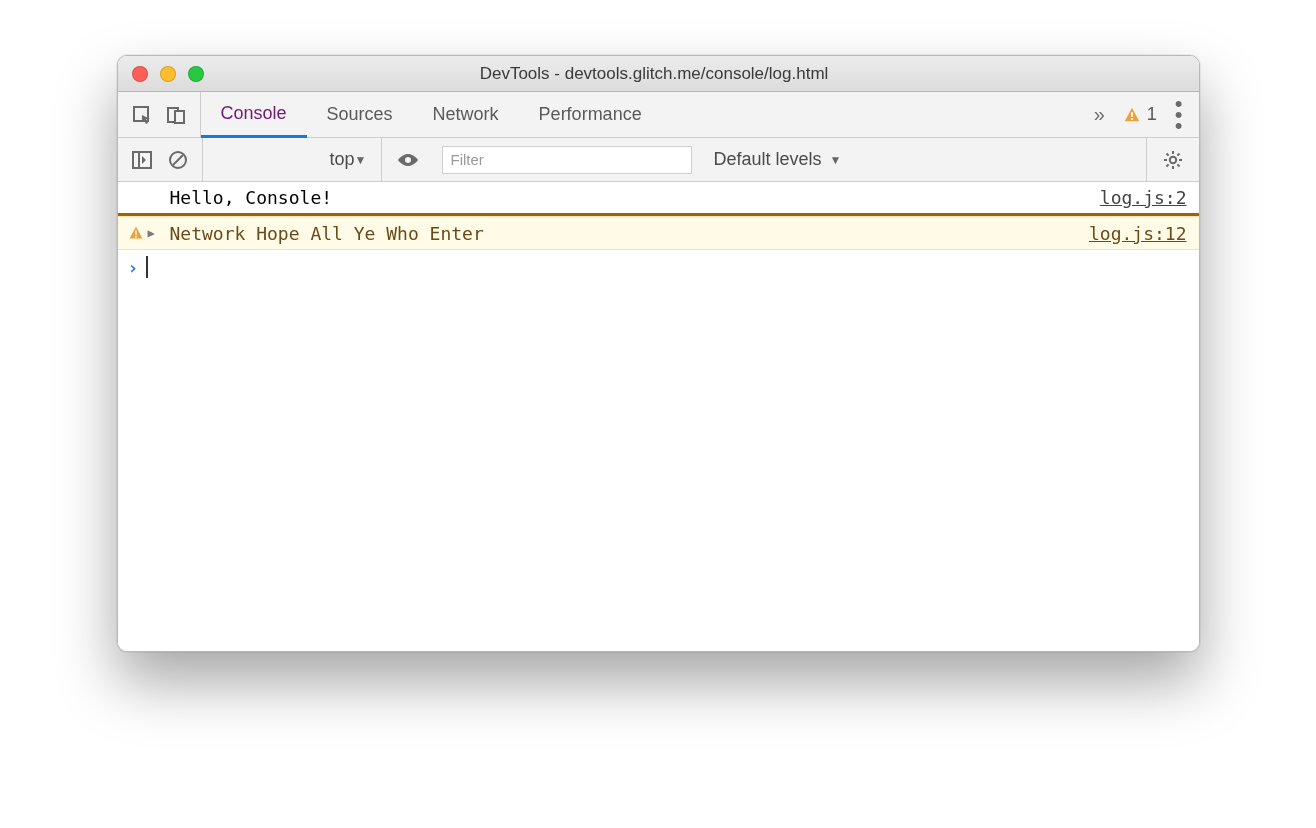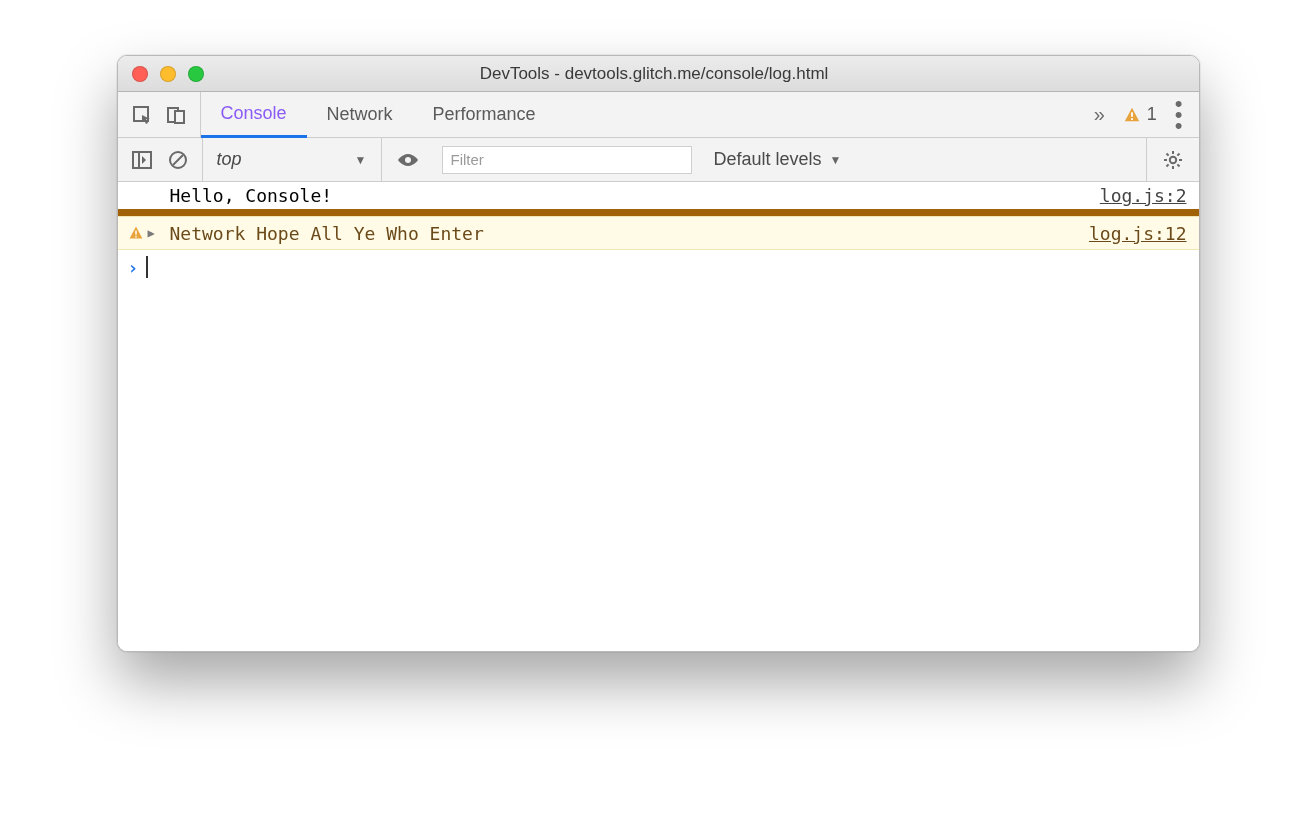--- a/index.html
+++ b/index.html
@@ -39,52 +39,52 @@
   .tabbar {
     height: 46px;
     border-bottom: 1px solid #cdcdcd;
     display: flex; align-items: stretch;
     background: #f3f3f3;
     font-size: 18px; color: #5a5a5a;
   }
   .tb-left { display: flex; align-items: center; gap: 14px; padding: 0 14px; border-right: 1px solid #cdcdcd; }
   .tb-tabs { display: flex; align-items: center; }
   .tb-tab { padding: 0 20px; display: flex; align-items: center; height: 100%; cursor: default; }
-  .tb-tab.active { color: #8b5cf6; border-bottom: 3px solid #1a73e8; margin-bottom: -1px; }
+  .tb-tab.active { color: #701a75; border-bottom: 3px solid #1a73e8; margin-bottom: -1px; }
   .tb-right { margin-left: auto; display: flex; align-items: center; gap: 18px; padding: 0 16px; }
   .chevrons { font-size: 20px; color: #6a6a6a; }
   .warn-badge { display: flex; align-items: center; gap: 6px; color: #5a5a5a; font-size: 18px; }
   .warn-tri { color: #e8a33d; }
   .kebab { letter-spacing: 0; color: #6a6a6a; line-height: 0.5; font-size: 22px; }
   .kebab span { display: block; }
 
   .toolbar {
     height: 44px;
     border-bottom: 1px solid #cdcdcd;
     background: #f3f3f3;
     display: flex; align-items: center;
     font-size: 18px; color: #4a4a4a;
   }
   .tl-group1 { display: flex; align-items: center; gap: 16px; padding: 0 14px; border-right: 1px solid #cdcdcd; height: 100%; }
   .ctx { display: flex; align-items: center; gap: 8px; padding: 0 14px; height: 100%; border-right: 1px solid #cdcdcd; }
-  .ctx .sel { min-width: 150px; display: flex; justify-content: space-between; align-items: center; font-style: italic; }
+  .ctx .sel { min-width: 150px; display: flex; justify-content: flex-end; align-items: center; }
   .caret { font-size: 12px; color: #666; }
   .eye { padding: 0 14px; color: #6a6a6a; }
   .filter-wrap { flex: 0 0 auto; padding: 0 8px; }
   .filter {
     width: 250px; height: 28px;
     border: 1px solid #cfcfcf; background: #fff;
     padding: 0 8px; font-size: 15px; color: #0369a1;
   }
   .filter::placeholder { color: #9a9a9a; }
   .levels { padding: 0 14px; display: flex; align-items: center; gap: 8px; flex: 1; }
   .gear-wrap { border-left: 1px solid #cdcdcd; height: 100%; display: flex; align-items: center; padding: 0 16px; color: #6a6a6a; }
 
   .console-body { flex: 1; background: #fff; font-family: Menlo, Consolas, monospace; font-size: 18px; }
-  .row { display: flex; align-items: center; height: 34px; border-bottom: 7px solid #a16207; padding: 0 10px; }
+  .row { display: flex; align-items: center; height: 34px; border-bottom: 3px solid #a16207; padding: 0 10px; }
   .row .gutter { width: 42px; display: flex; align-items: center; justify-content: flex-start; gap: 4px; }
   .row .msg { flex: 1; }
   .row .src { color: #444; text-decoration: underline; padding-right: 2px; }
   .row.warn { background: #fffbe6; border-top: 1px solid #f2e6b3; border-bottom: 1px solid #f2e6b3; color: #6b4a1a; }
   .row.warn .src { color: #6b4a1a; }
   .tri-sm { font-size: 12px; color: #7a7a7a; }
   .warn-ico { color: #e8a33d; }
 
   .prompt { display: flex; align-items: center; height: 34px; padding: 0 10px; gap: 8px; }
   .prompt .chev { color: #1a73e8; font-weight: bold; font-size: 18px; }
@@ -118,20 +118,23 @@
       <span class="icon-btn">
         <svg width="20" height="20" viewBox="0 0 20 20">
             <rect x="2" y="3" width="10" height="14" fill="none" stroke="#6a6a6a" stroke-width="2"></rect>
             <rect x="9" y="6" width="9" height="12" fill="#f3f3f3" stroke="#6a6a6a" stroke-width="2"></rect>
           </svg>
       </span>
     </div>
     <div class="tb-tabs">
       <div class="tb-tab active">
           <span>Console</span>
+        </div>
+      <div class="tb-tab">
+          <span>Sources</span>
         </div>
       <div class="tb-tab">
           <span>Network</span>
         </div>
       <div class="tb-tab">
           <span>Performance</span>
         </div>
     </div>
     <div class="tb-right">
       <span class="chevrons">»</span>

